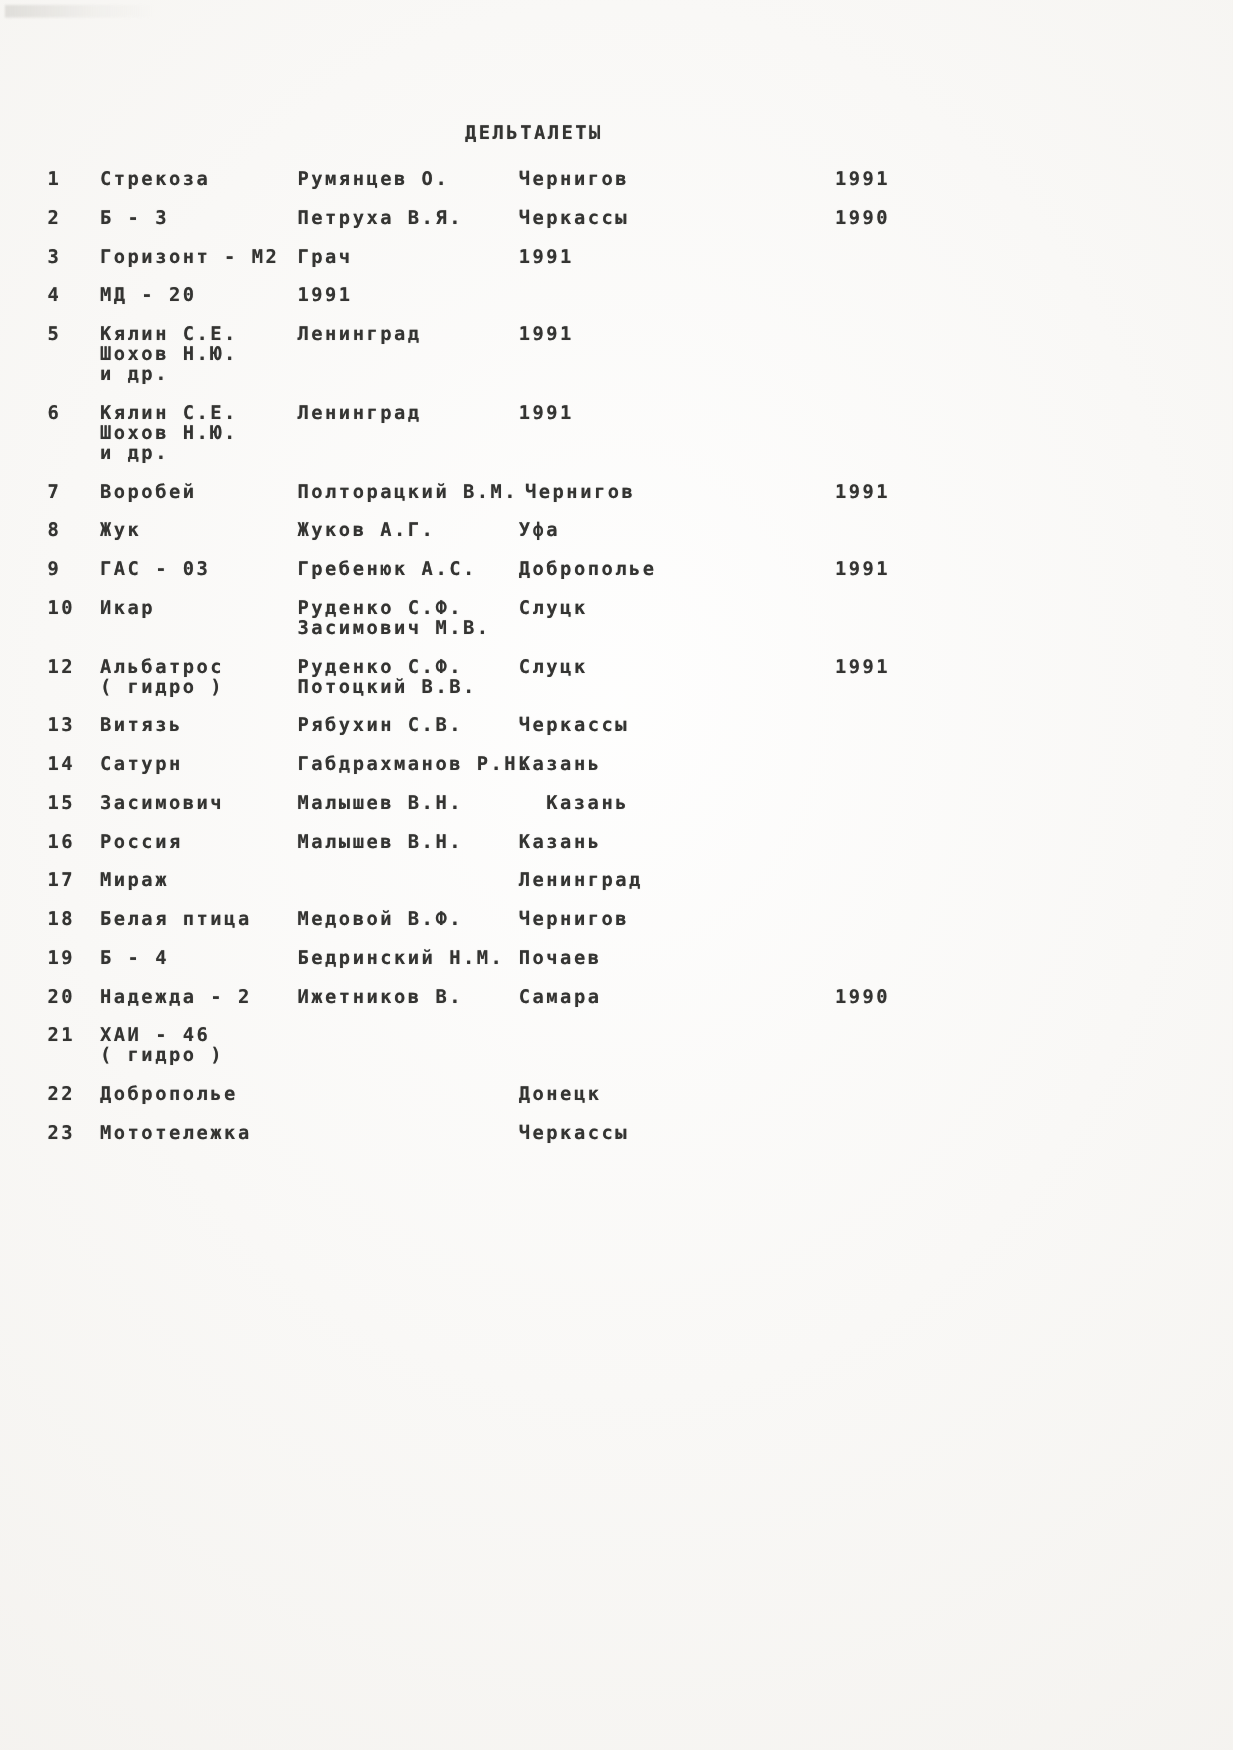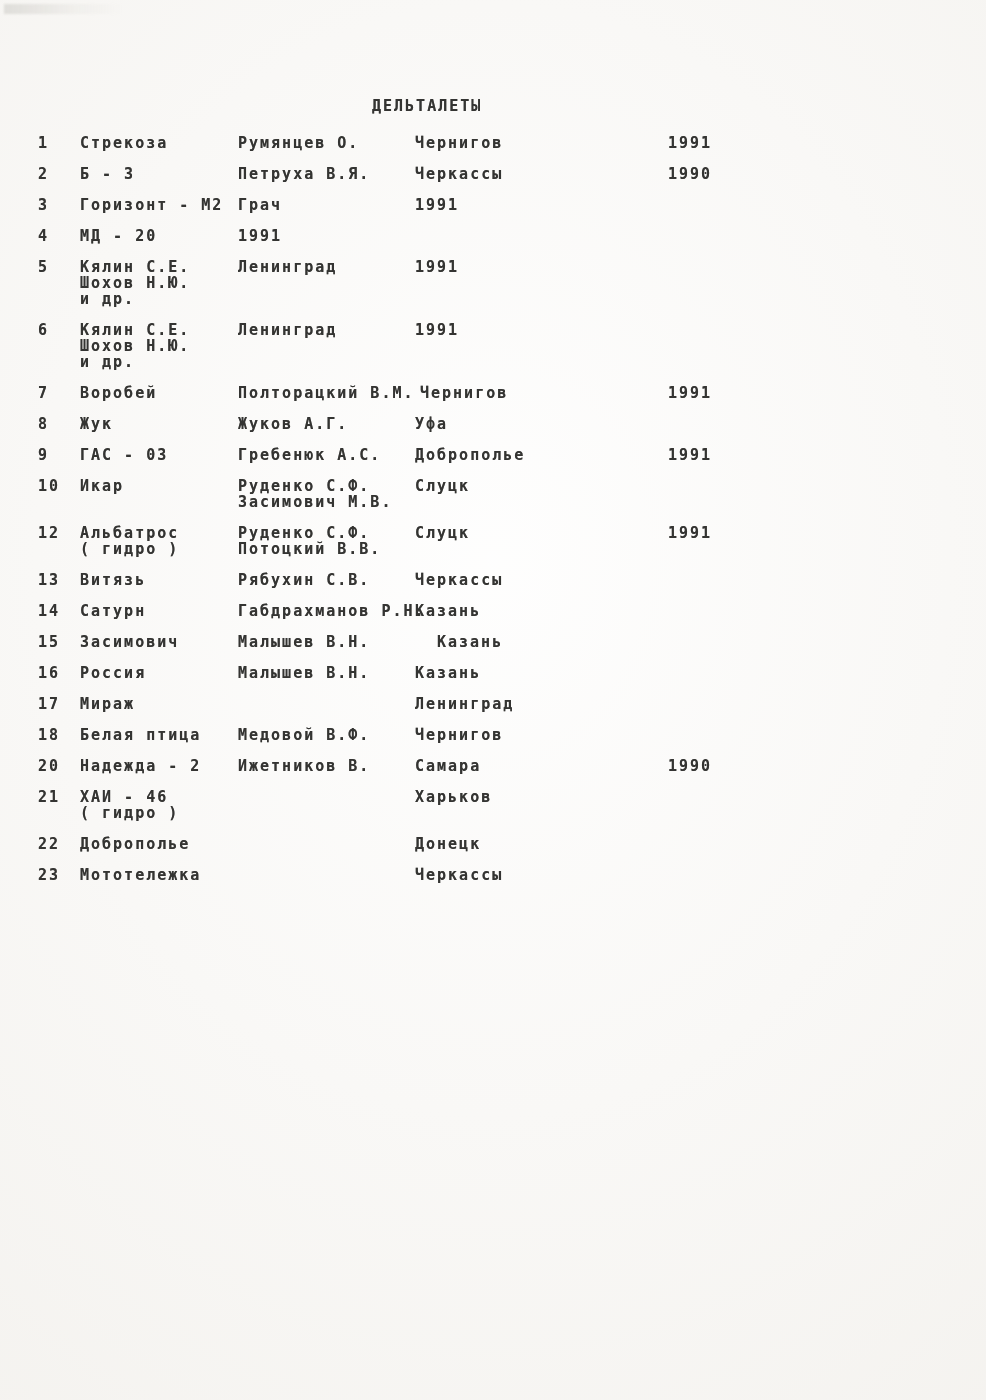--- a/index.html
+++ b/index.html
@@ -325,20 +325,35 @@
         <div class="cell designers">
           <div>Медовой В.Ф.</div>
         </div>
         <div class="cell city">
           <div>Чернигов</div>
         </div>
         <div class="cell year"></div>
       </div>
       <div class="row">
         <div class="cell num">
+          <div>19</div>
+        </div>
+        <div class="cell name">
+          <div>Б - 4</div>
+        </div>
+        <div class="cell designers">
+          <div>Бедринский Н.М.</div>
+        </div>
+        <div class="cell city">
+          <div>Почаев</div>
+        </div>
+        <div class="cell year"></div>
+      </div>
+      <div class="row">
+        <div class="cell num">
           <div>20</div>
         </div>
         <div class="cell name">
           <div>Надежда - 2</div>
         </div>
         <div class="cell designers">
           <div>Ижетников В.</div>
         </div>
         <div class="cell city">
           <div>Самара</div>
@@ -349,23 +364,20 @@
       </div>
       <div class="row">
         <div class="cell num">
           <div>21</div>
         </div>
         <div class="cell name">
           <div>ХАИ - 46</div>
           <div>( гидро )</div>
         </div>
         <div class="cell designers"></div>
-        <div class="cell city">
-          <div>Харьков</div>
-        </div>
         <div class="cell year"></div>
       </div>
       <div class="row">
         <div class="cell num">
           <div>22</div>
         </div>
         <div class="cell name">
           <div>Доброполье</div>
         </div>
         <div class="cell designers"></div>

